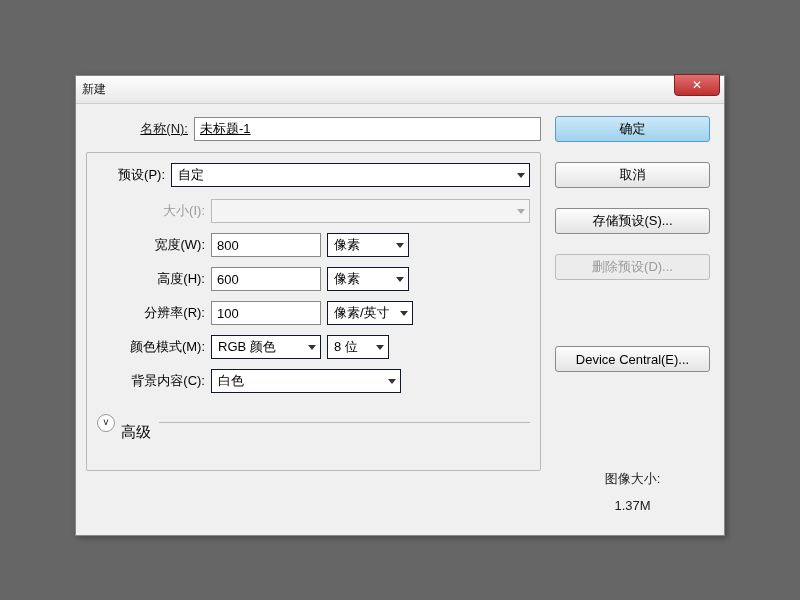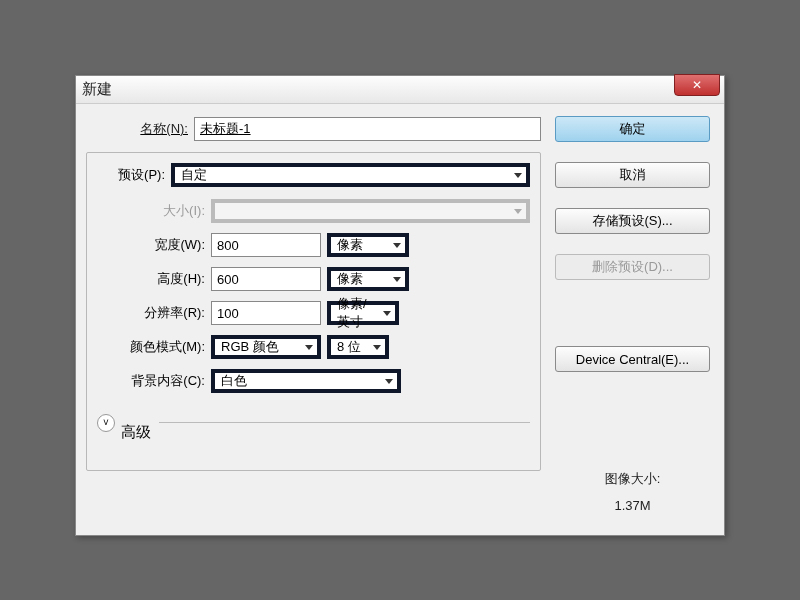--- a/index.html
+++ b/index.html
@@ -23,21 +23,21 @@
 }
 .titlebar {
   background: linear-gradient(#fdfdfd, #e8e8e8);
   border-bottom: 1px solid #ccc;
   height: 28px;
   display: flex;
   align-items: center;
   padding: 0 6px;
   position: relative;
 }
-.titlebar-title { font-size: 15px; color: #222; }
+.titlebar-title { font-size: 12px; color: #222; }
 .close-btn {
   position: absolute;
   right: 4px;
   top: -2px;
   width: 46px;
   height: 22px;
   background: linear-gradient(#e07070, #c03030);
   border: 1px solid #802020;
   border-radius: 0 0 4px 4px;
   display: flex;
@@ -62,21 +62,21 @@
   height: 24px;
   border: 1px solid #888;
   background: #fff;
   padding: 0 5px;
   font-size: 13px;
   font-family: inherit;
 }
 .name-input { flex: 1; }
 .dropdown {
   height: 24px;
-  border: 4px solid #0f172a;
+  border: 1px solid #0f172a;
   background: #fff;
   display: flex;
   align-items: center;
   justify-content: space-between;
   padding: 0 4px 0 6px;
   font-size: 13px;
   cursor: pointer;
 }
 .dropdown.disabled { background: #f4f4f4; color: #aaa; border-color: #bbb; }
 .dropdown .arrow {
@@ -187,21 +187,21 @@
           <input class="input-text num-input" value="600" style="">
           <div class="dropdown unit-dd">
             <span>像素</span>
             <span class="arrow"></span>
           </div>
         </div>
 
         <div class="field-row">
           <div class="field-label">分辨率(R):</div>
           <input class="input-text num-input" value="100" style="">
-          <div class="dropdown unit-dd" style="width:72px">
+          <div class="dropdown unit-dd" style="width:86px">
             <span>像素/英寸</span>
             <span class="arrow"></span>
           </div>
         </div>
 
         <div class="field-row">
           <div class="field-label">颜色模式(M):</div>
           <div class="dropdown mode-dd">
             <span>RGB 颜色</span>
             <span class="arrow"></span>

